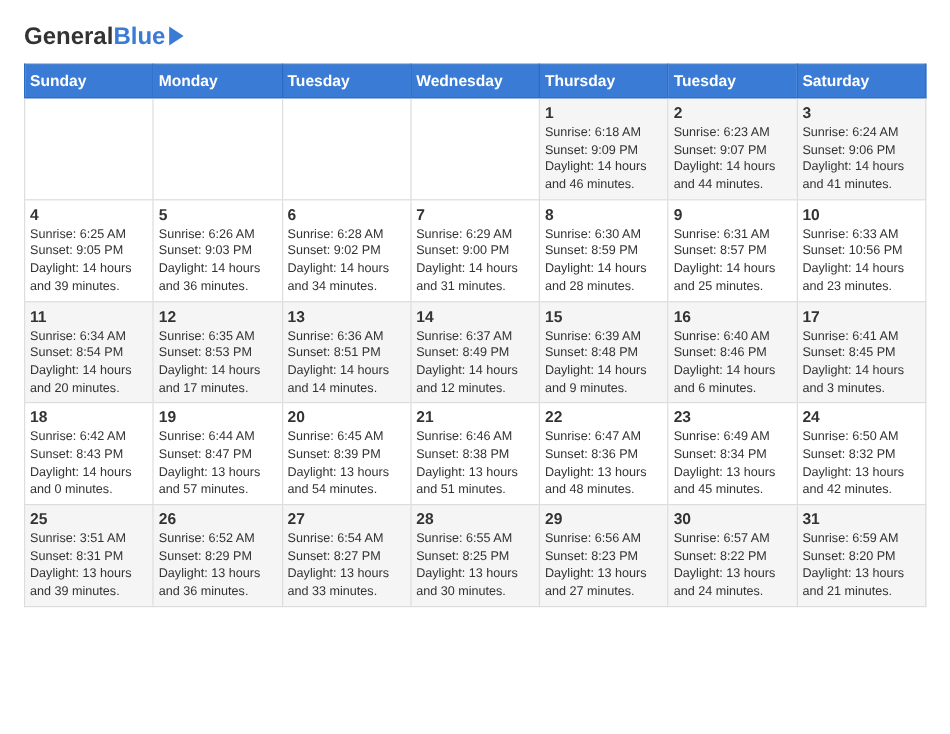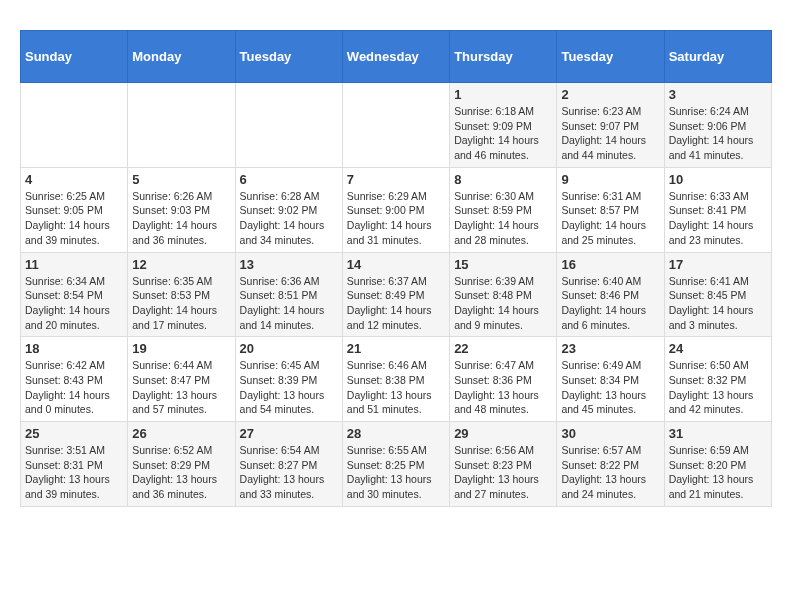--- a/index.html
+++ b/index.html
@@ -43,21 +43,21 @@
     .subtitle { font-size: 16px; color: #555; }
 
     table {
       width: 100%;
       border-collapse: collapse;
       font-size: 11px;
     }
     thead tr th {
       background-color: #3a7bd5;
       color: #fff;
-      padding: 18px 4px;
+      padding: 6px 4px;
       text-align: left;
       font-size: 13px;
       font-weight: bold;
       border: 1px solid #2a6bc5;
     }
     tbody tr td {
       vertical-align: top;
       padding: 4px;
       border: 1px solid #ddd;
       width: 107px;
@@ -77,20 +77,27 @@
       color: #333;
       font-size: 10.5px;
       line-height: 1.4;
     }
     .empty-cell { background: #fff !important; }
   </style>
 </head>
 <body>
 
 <div class="header">
+  <div class="logo">
+    <div class="logo-text">
+      <span class="logo-general">General</span>
+      <span class="logo-blue">Blue</span>
+      <div class="logo-arrow"></div>
+    </div>
+  </div>
   <div class="title-block">
   </div>
 </div>
 
 <table>
   <thead>
     <tr>
     <th>Sunday</th>
         <th>Monday</th>
         <th>Tuesday</th>
@@ -158,21 +165,21 @@
         </td>
         <td>
           <div class="day-number">9</div>
           <div class="day-info">Sunrise: 6:31 AM
 Sunset: 8:57 PM
 Daylight: 14 hours and 25 minutes.</div>
         </td>
         <td>
           <div class="day-number">10</div>
           <div class="day-info">Sunrise: 6:33 AM
-Sunset: 8:41 PM
+Sunset: 10:56 PM
 Daylight: 14 hours and 23 minutes.</div>
         </td>
       </tr>
       <tr>
         <td>
           <div class="day-number">11</div>
           <div class="day-info">Sunrise: 6:34 AM
 Sunset: 8:54 PM
 Daylight: 14 hours and 20 minutes.</div>
         </td>

